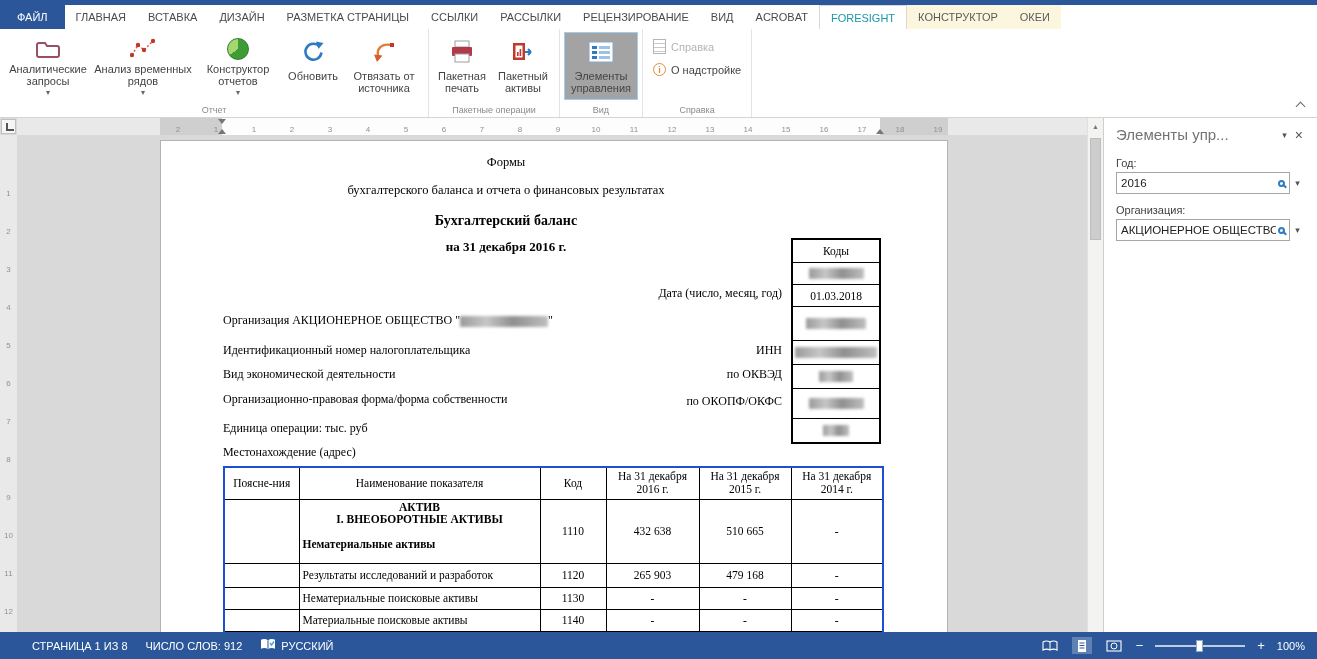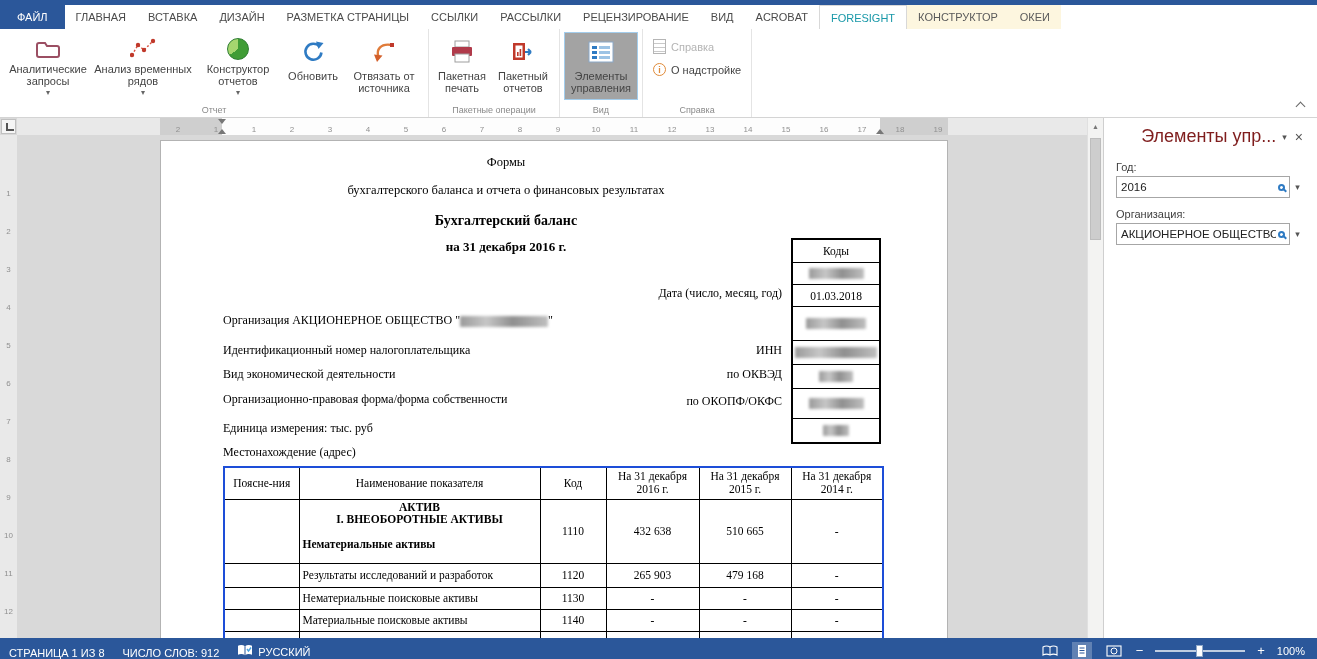--- a/index.html
+++ b/index.html
@@ -81,36 +81,36 @@
   .row1-name .nm{text-align:left;margin-top:13px;}
 
   
   .vscroll{position:absolute;top:0;right:214px;width:16px;bottom:0;background:#f3f3f2;border-left:1px solid #e0e0e0;}
   .vscroll .sb-up{height:16px;display:flex;align-items:center;justify-content:center;font-size:7px;color:#777;}
   .vscroll .sb-thumb{position:absolute;top:20px;left:2px;width:11px;height:102px;background:#cdcdcd;border:1px solid #bdbdbd;}
 
   
   .panel{position:absolute;top:0;right:0;width:214px;bottom:0;background:#fff;border-left:1px solid #cfcfcf;padding:8px 12px;}
   .panel-head{display:flex;align-items:center;margin-bottom:14px;}
-  .panel-title{font-size:18px;color:#7f1d1d;flex:1;white-space:nowrap;overflow:hidden;text-align:right;}
+  .panel-title{font-size:15px;color:#737373;flex:1;white-space:nowrap;overflow:hidden;}
   .panel-dd{font-size:9px;color:#555;padding:0 6px;}
   .panel-close{font-size:14px;color:#555;padding:0 2px;}
   .plabel{font-size:11px;color:#3f3f3f;margin-bottom:3px;}
   .pfield{margin-bottom:10px;}
   .combo{display:flex;align-items:center;}
   .combo-box{flex:1;height:22px;border:1px solid #a6a6a6;display:flex;align-items:center;padding:0 4px;
     font-size:11.5px;color:#222;overflow:hidden;white-space:nowrap;background:#fff;}
   .combo-box .ctext{flex:1;overflow:hidden;}
   .mag{width:7px;height:7px;border:2px solid #2f7bc3;border-radius:50%;position:relative;flex:none;margin-left:2px;}
   .mag::after{content:'';position:absolute;width:5px;height:2px;background:#2f7bc3;transform:rotate(45deg);right:-4px;bottom:-2px;}
   .combo-arrow{width:15px;text-align:center;font-size:9px;color:#555;}
 
   
-  .statusbar{position:absolute;left:0;right:0;bottom:0;height:21px;background:#2b579a;color:#fff;
-    display:flex;align-items:flex-end;font-size:11px;}
+  .statusbar{position:absolute;left:0;right:0;bottom:0;height:27px;background:#2b579a;color:#fff;
+    display:flex;align-items:center;font-size:11px;padding-left:23px;}
   .st-item{padding:0 9px;white-space:nowrap;display:flex;align-items:center;gap:5px;}
   .st-right{margin-left:auto;display:flex;align-items:center;gap:12px;padding-right:12px;}
   .vicon{display:flex;align-items:center;justify-content:center;width:20px;height:17px;}
   .vicon.active{background:rgba(255,255,255,.25);}
   .zoom-track{position:relative;width:90px;height:2px;background:rgba(255,255,255,.7);}
   .zoom-thumb{position:absolute;left:41px;top:-5px;width:7px;height:12px;background:#fff;border:1px solid #8fa8c8;}
   .zsign{font-size:13px;line-height:13px;}
 </style>
 </head>
 <body>
@@ -229,21 +229,21 @@
       <div class="bigbtn" style="width:64px">
         <span class="bicon">
           <svg width="24" height="24" viewBox="0 0 24 24">
               <rect x="2" y="3" width="12" height="17" fill="#c0392b"></rect>
               <rect x="4.5" y="5.5" width="7" height="12" fill="#fff"></rect>
               <rect x="6" y="12" width="1.6" height="4" fill="#c0392b"></rect>
               <rect x="8.6" y="9" width="1.6" height="7" fill="#c0392b"></rect>
               <path d="M14 12 h6 m0 0 l-3 -3 m3 3 l-3 3" stroke="#2f7bc3" stroke-width="2" fill="none"></path>
             </svg>
         </span>
-        <span>Пакетный отчетов</span>
+        <span>Пакетный активы</span>
       </div>
       <div class="rgroup-label">Пакетные операции</div>
     </div>
 
     <div class="rgroup">
       <div class="bigbtn highlight" style="width:74px">
         <span class="bicon">
           <svg width="26" height="24" viewBox="0 0 26 24">
               <rect x="1" y="2" width="24" height="20" fill="#fff" stroke="#8aa8c8"></rect>
               <rect x="4" y="6" width="5" height="3" fill="#2f7bc3"></rect>
@@ -343,21 +343,21 @@
 
         <div class="code-label" style="top:145px;">Дата (число, месяц, год)</div>
         <div class="code-label" style="top:202px;">ИНН</div>
         <div class="code-label" style="top:226px;">по ОКВЭД</div>
         <div class="code-label" style="top:253px;">по ОКОПФ/ОКФС</div>
 
         <div class="info-line" style="top:172px;"><span>Организация АКЦИОНЕРНОЕ ОБЩЕСТВО "</span><span class="blur" style="width:88px;"></span><span>"</span></div>
         <div class="info-line" style="top:202px;">Идентификационный номер налогоплательщика</div>
         <div class="info-line" style="top:226px;">Вид экономической деятельности</div>
         <div class="info-line" style="top:251px;">Организационно-правовая форма/форма собственности</div>
-        <div class="info-line" style="top:280px;">Единица измерения: тыс. руб</div>
+        <div class="info-line" style="top:280px;">Единица операции: тыс. руб</div>
         <div class="info-line" style="top:304px;">Местонахождение (адрес)</div>
 
         <table class="bal">
           <colgroup>
               <col style="width:75px">
               <col style="width:241px">
               <col style="width:66px">
               <col style="width:93px">
               <col style="width:92px">
               <col style="width:92px">

